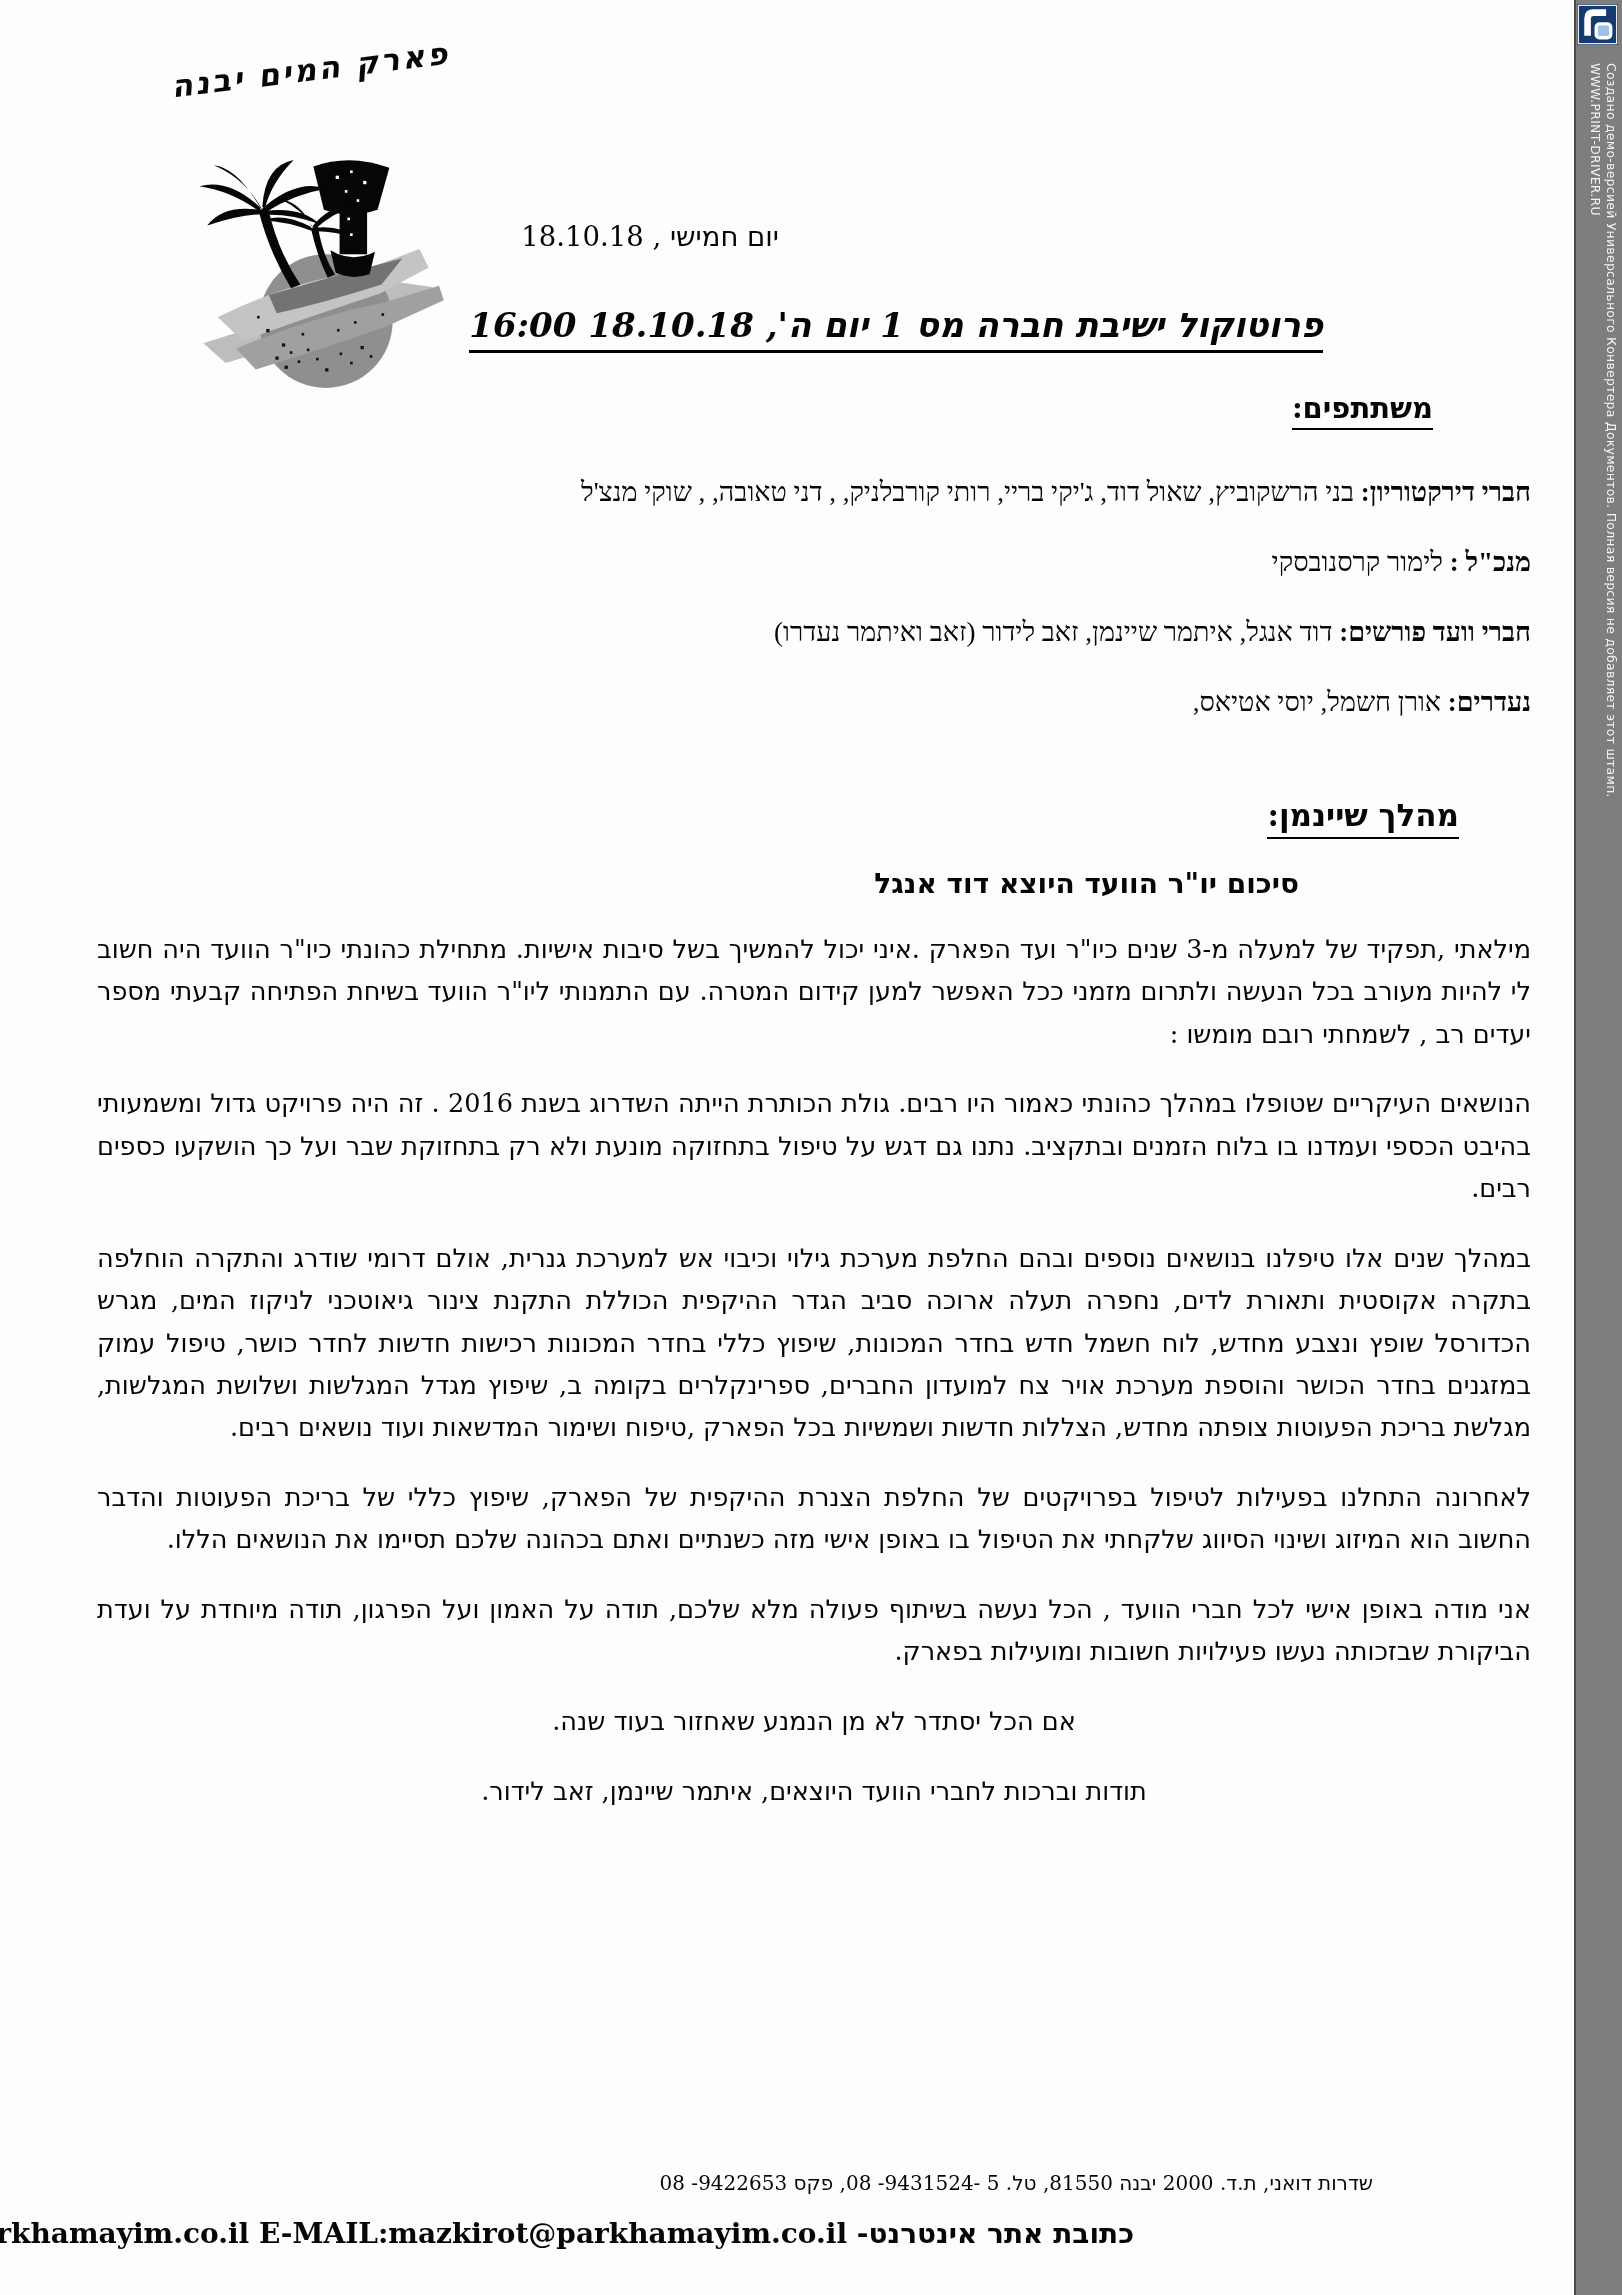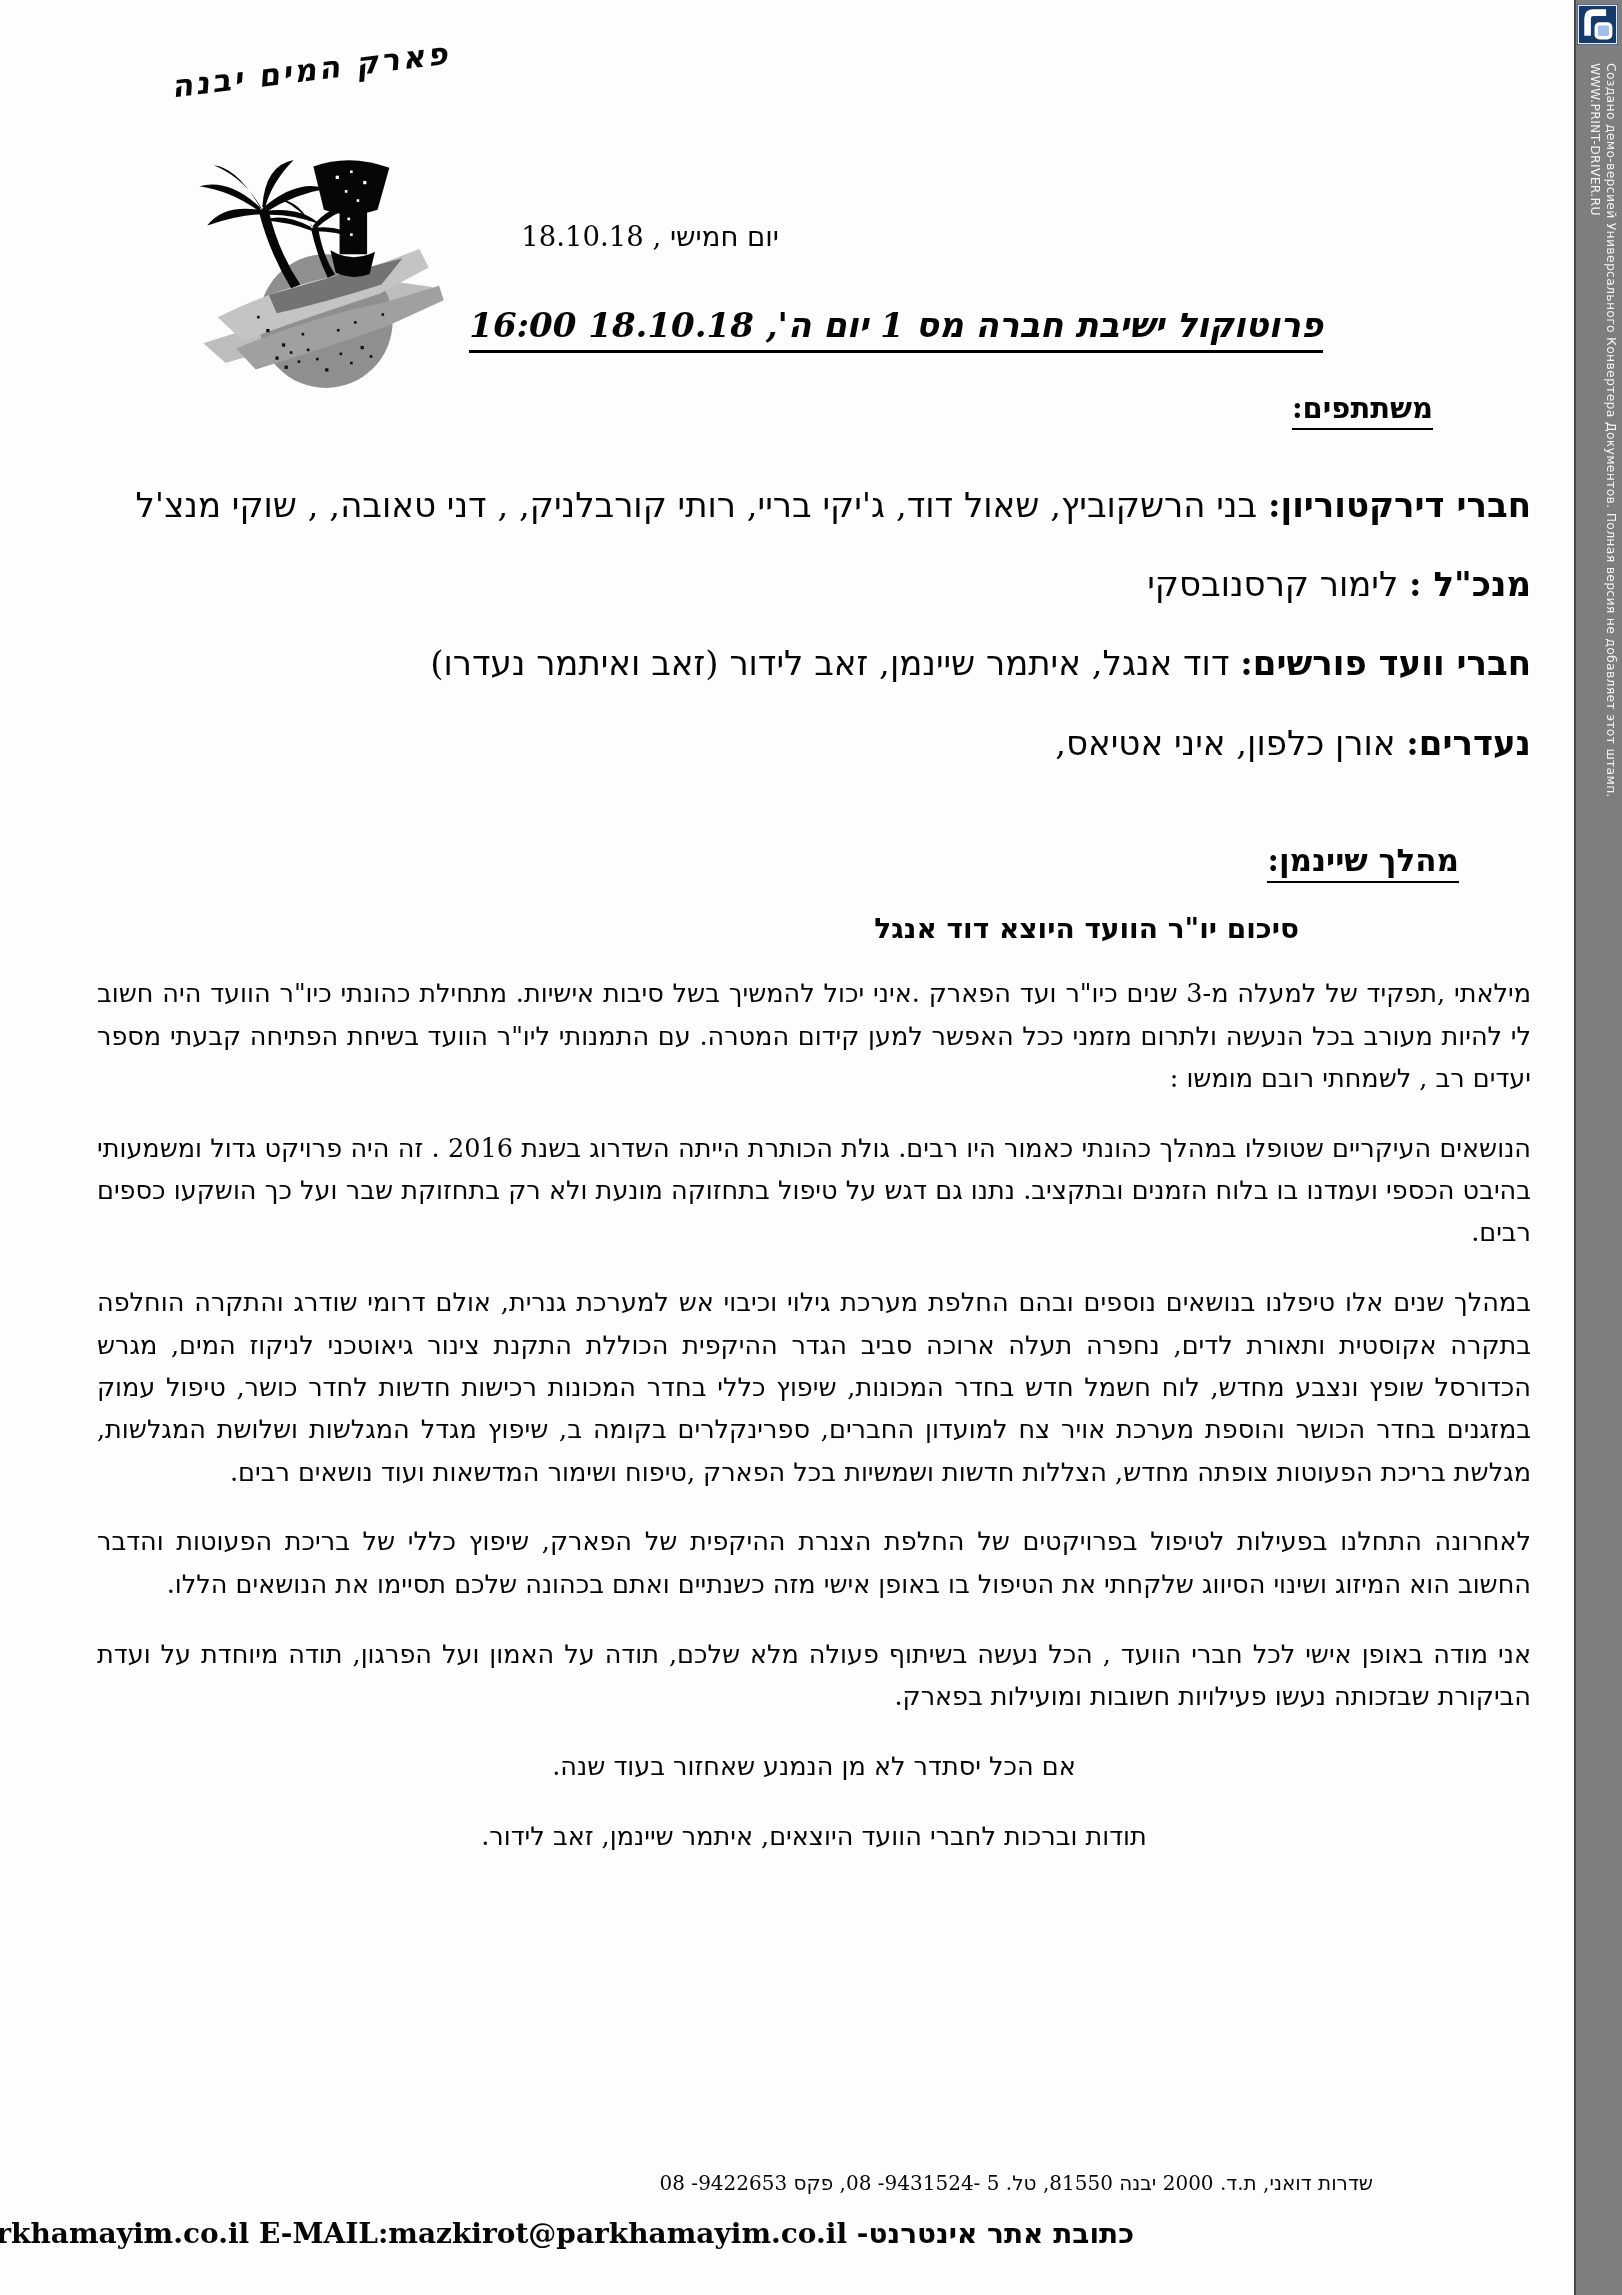--- a/index.html
+++ b/index.html
@@ -31,21 +31,21 @@
     border-bottom:3.9px solid #000;padding-bottom:5.2px;font-style:italic;
   }
   
   .content{position:absolute;top:391px;right:92px;left:97px;}
   .participants-heading{
     display:inline-block;
     margin-right:98px;margin-bottom:37px;
     font-size:29px;font-weight:bold;
     border-bottom:2.6px solid #000;padding-bottom:3px;
   }
-  .p-line{font-size:34px;line-height:1.3;margin:16px 0 35px 0;white-space:nowrap;}
+  .p-line{font-size:27px;line-height:1.3;margin:8px 0 35px 0;white-space:nowrap;font-family:Liberation Serif, serif;}
   .p-line b{font-weight:bold;}
   .discussion-heading{
     display:block;margin:77px 72px 0 0;
     font-size:31px;font-weight:bold;
   }
   .discussion-heading span{border-bottom:2.6px solid #000;padding-bottom:3.3px;}
   .summary-heading{
     display:block;margin:34px 232px 0 0;
     font-size:28px;font-weight:bold;
   }
@@ -158,21 +158,21 @@
 
   <div class="doc-title">פרוטוקול  ישיבת חברה מס 1  יום ה', 18.10.18 16:00</div>
 
   <div class="content">
 
     <span class="participants-heading">משתתפים:</span>
 
     <div class="p-line"><b>חברי דירקטוריון:</b><span> בני הרשקוביץ, שאול דוד, ג'יקי בריי, רותי קורבלניק, , דני טאובה, , שוקי מנצ'ל</span></div>
     <div class="p-line"><b>מנכ"ל :</b><span> לימור קרסנובסקי</span></div>
     <div class="p-line"><b>חברי וועד פורשים:</b><span> דוד אנגל, איתמר שיינמן, זאב לידור (זאב ואיתמר נעדרו)</span></div>
-    <div class="p-line"><b>נעדרים:</b><span> אורן כלפון, איני אטיאס,</span></div>
+    <div class="p-line"><b>נעדרים:</b><span> אורן חשמל, יוסי אטיאס,</span></div>
 
     <div class="discussion-heading"><span>מהלך שיינמן:</span></div>
 
     <div class="summary-heading">סיכום יו"ר הוועד היוצא דוד אנגל</div>
 
     <p class="body-par">מילאתי ,תפקיד של למעלה מ-3 שנים  כיו"ר ועד הפארק .איני יכול להמשיך בשל סיבות אישיות. מתחילת כהונתי כיו"ר הוועד היה חשוב לי להיות מעורב בכל הנעשה ולתרום מזמני ככל האפשר למען קידום המטרה.  עם התמנותי ליו"ר הוועד בשיחת הפתיחה קבעתי מספר יעדים רב , לשמחתי רובם מומשו :</p>
     <p class="body-par">הנושאים העיקריים שטופלו במהלך כהונתי כאמור היו רבים. גולת הכותרת הייתה השדרוג בשנת 2016 . זה היה פרויקט גדול ומשמעותי בהיבט הכספי ועמדנו  בו בלוח הזמנים ובתקציב. נתנו גם דגש על טיפול בתחזוקה מונעת ולא רק בתחזוקת שבר ועל כך הושקעו כספים רבים.</p>
     <p class="body-par">במהלך שנים אלו טיפלנו בנושאים נוספים ובהם החלפת מערכת גילוי וכיבוי אש למערכת גנרית, אולם דרומי שודרג והתקרה הוחלפה בתקרה אקוסטית ותאורת לדים, נחפרה תעלה ארוכה סביב הגדר ההיקפית הכוללת התקנת צינור גיאוטכני לניקוז המים, מגרש הכדורסל שופץ ונצבע מחדש, לוח חשמל חדש בחדר המכונות, שיפוץ כללי בחדר המכונות רכישות חדשות לחדר כושר, טיפול עמוק במזגנים בחדר הכושר והוספת מערכת אויר צח למועדון החברים, ספרינקלרים בקומה ב, שיפוץ מגדל המגלשות ושלושת המגלשות, מגלשת בריכת הפעוטות צופתה מחדש, הצללות חדשות ושמשיות בכל הפארק ,טיפוח ושימור המדשאות ועוד נושאים רבים.</p>
     <p class="body-par">לאחרונה התחלנו בפעילות לטיפול בפרויקטים של החלפת הצנרת ההיקפית של הפארק, שיפוץ כללי של בריכת הפעוטות והדבר החשוב הוא המיזוג ושינוי הסיווג שלקחתי את הטיפול בו באופן אישי מזה כשנתיים ואתם בכהונה שלכם תסיימו את הנושאים הללו.</p>
     <p class="body-par">אני מודה באופן אישי לכל חברי הוועד  , הכל נעשה בשיתוף פעולה מלא שלכם, תודה על האמון ועל הפרגון, תודה מיוחדת על ועדת הביקורת שבזכותה נעשו פעילויות חשובות ומועילות בפארק.</p>

